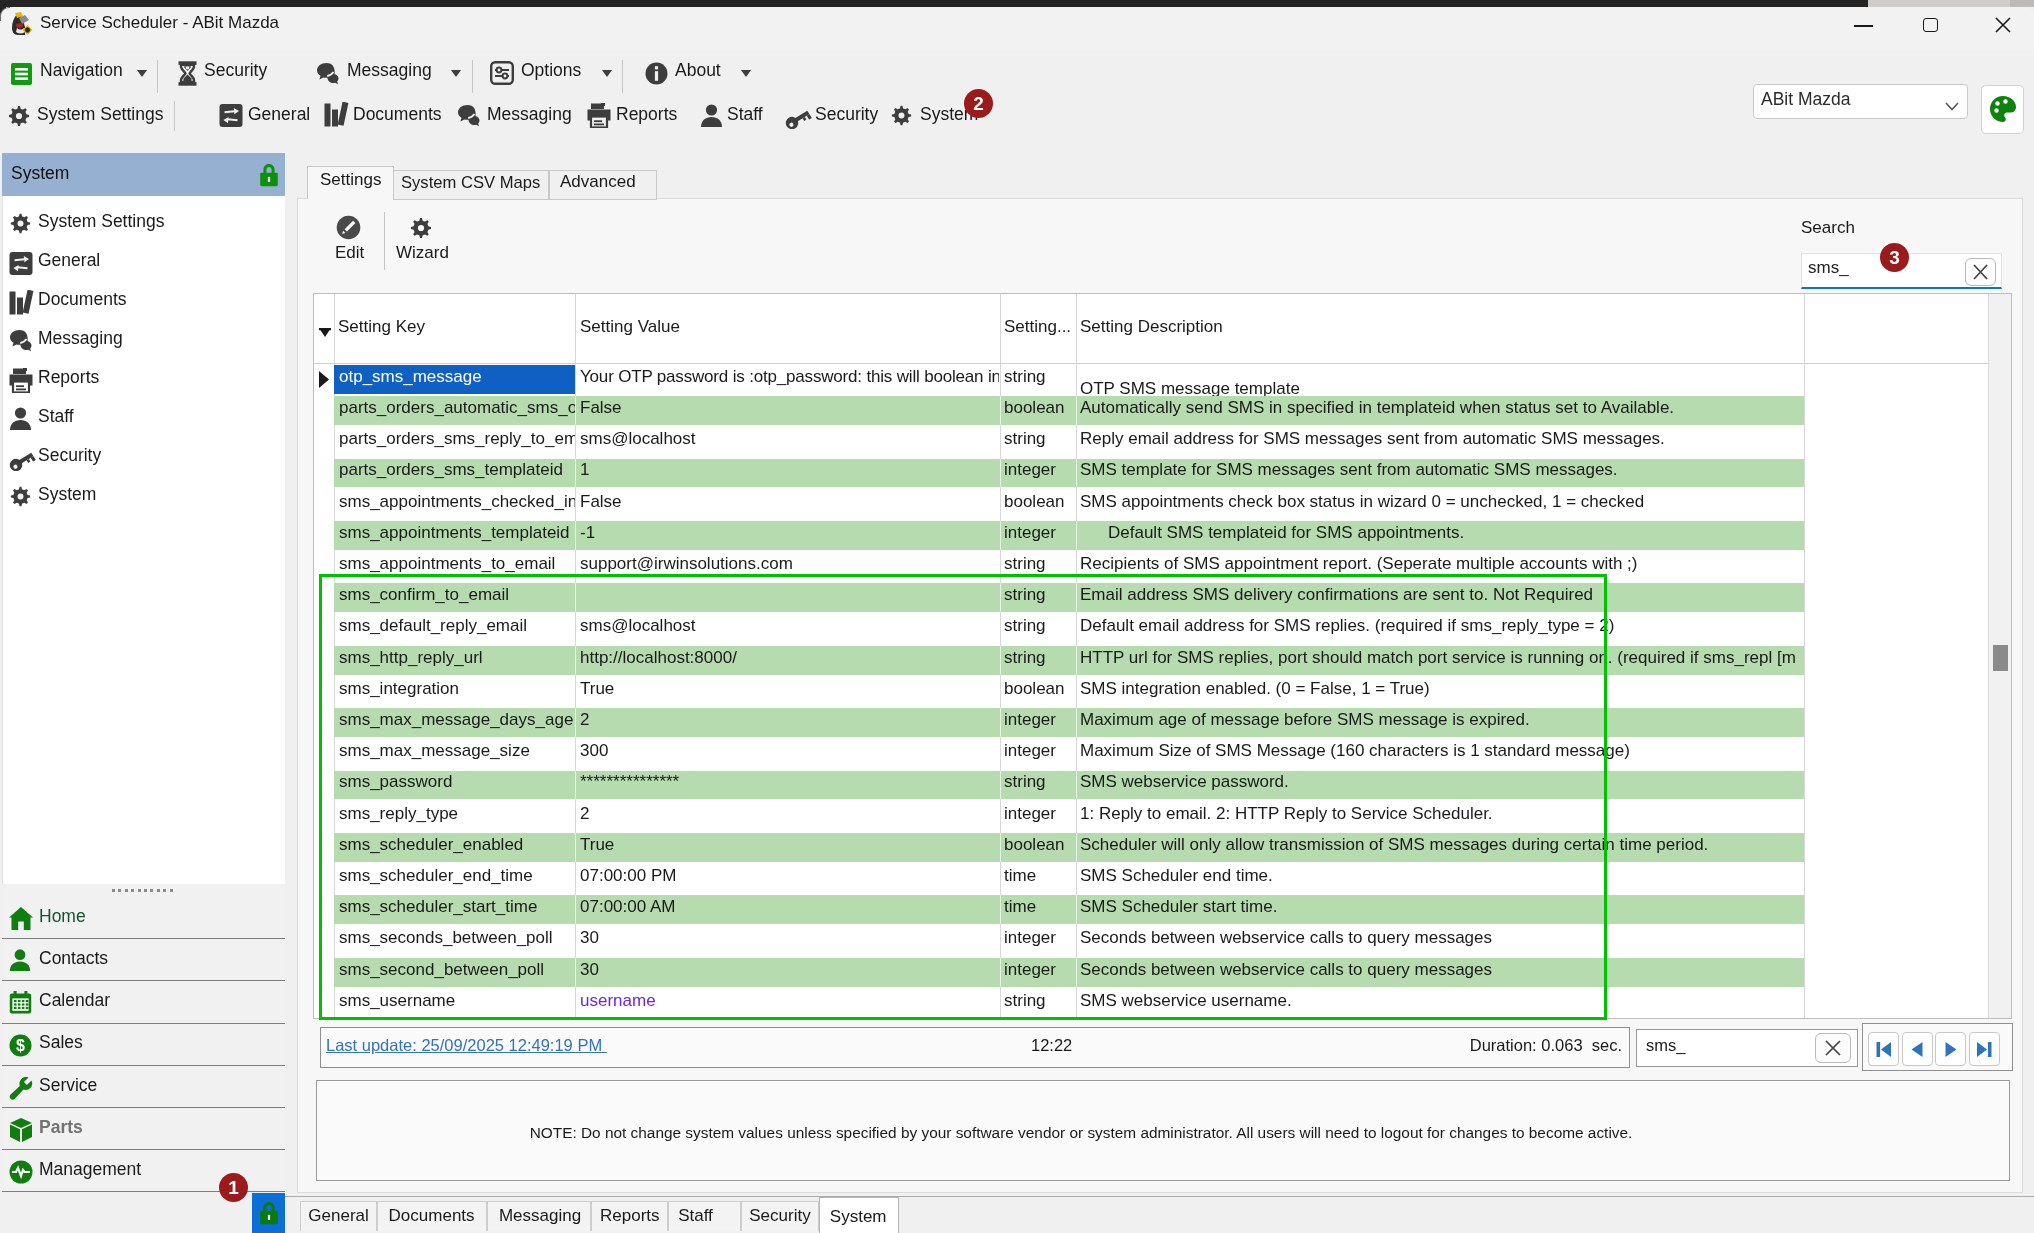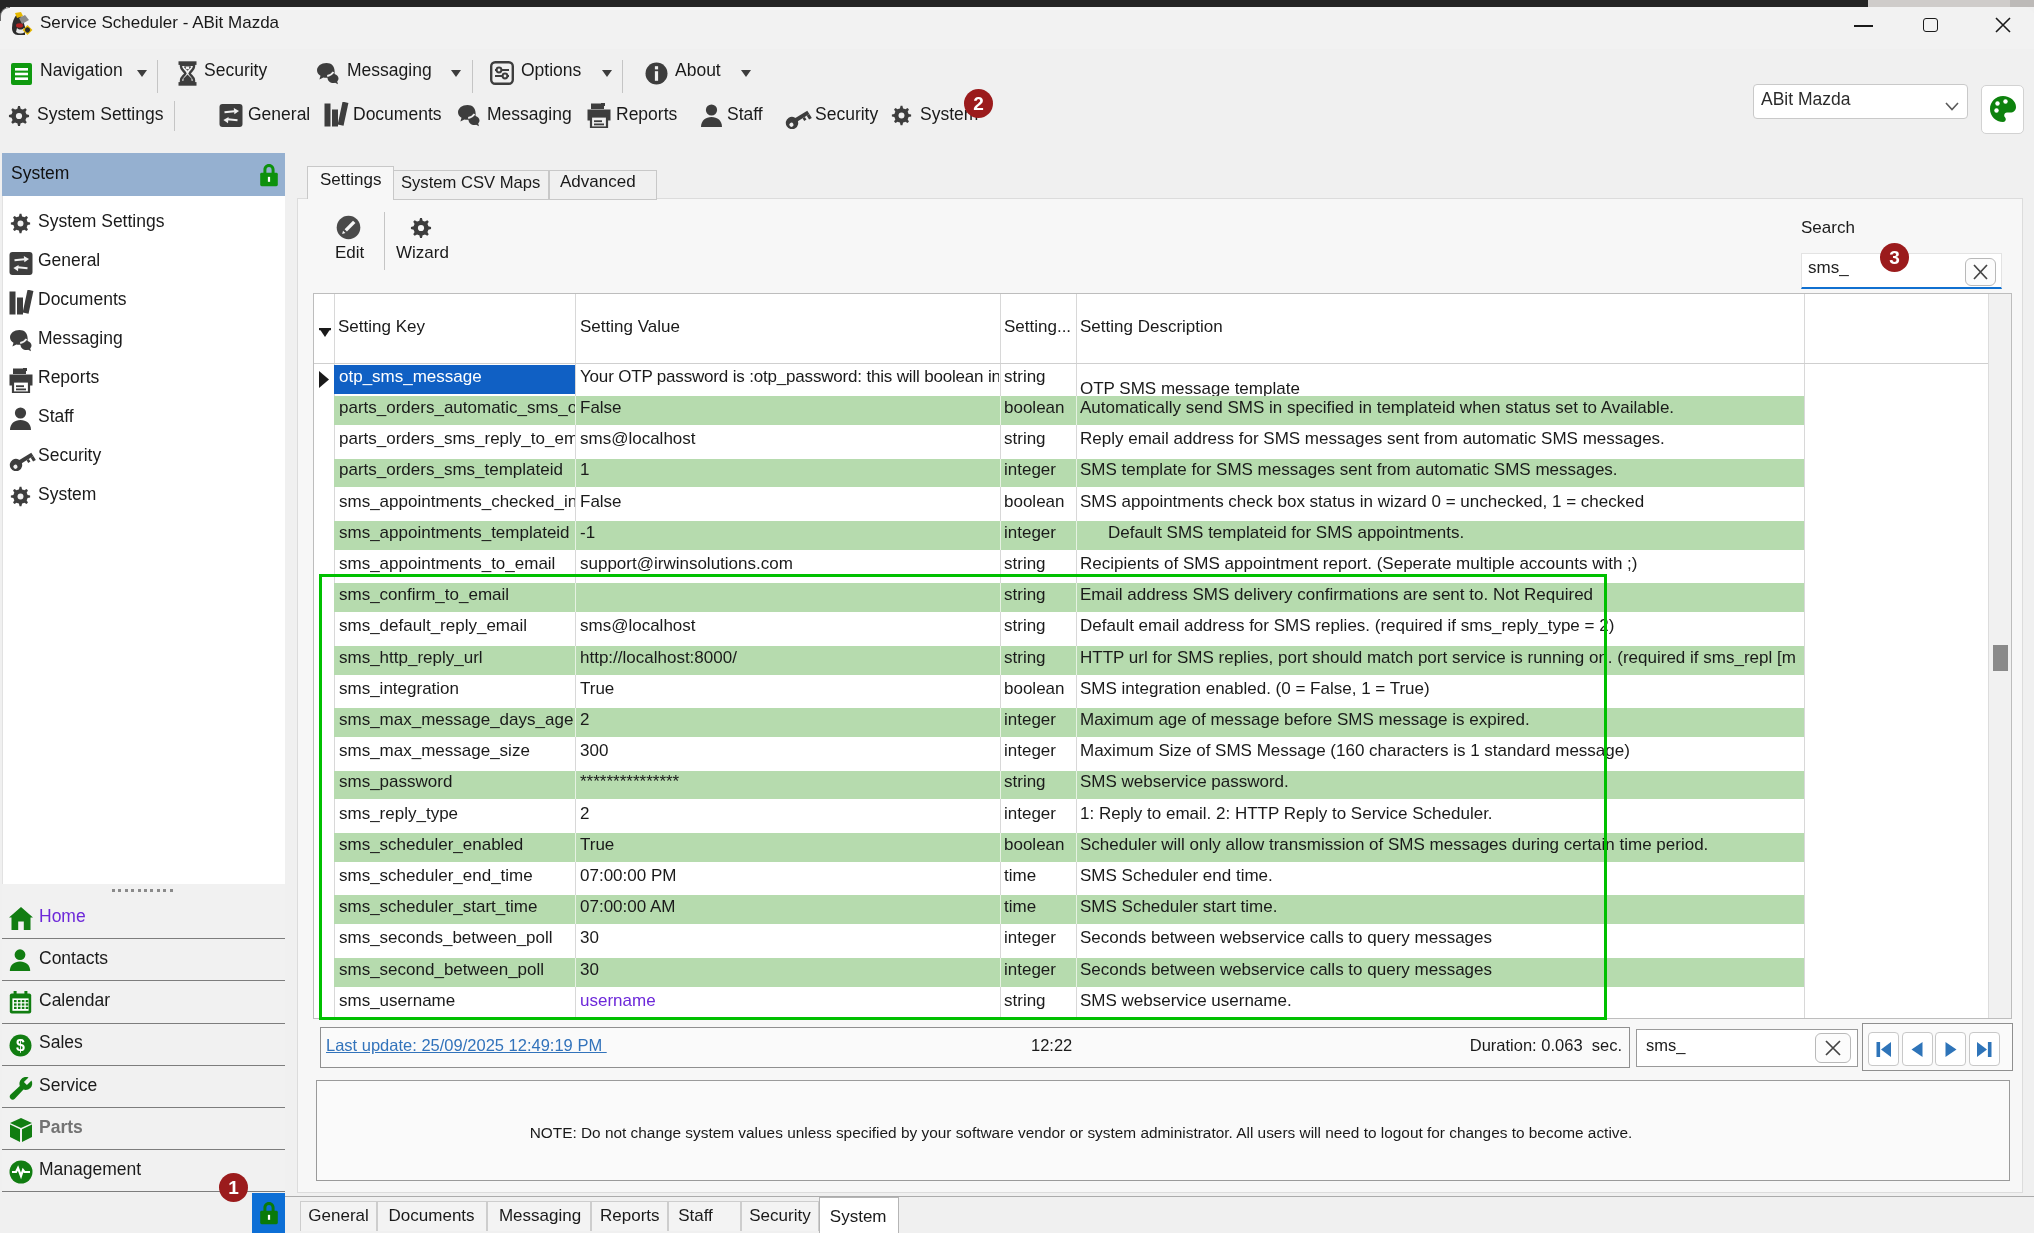--- a/index.html
+++ b/index.html
@@ -251,21 +251,21 @@
 <div class="abs" style="left:156.8px;top:889px;width:3px;height:3px;background:#8a8a8a;"></div>
 <div class="abs" style="left:163.2px;top:889px;width:3px;height:3px;background:#8a8a8a;"></div>
 <div class="abs" style="left:169.6px;top:889px;width:3px;height:3px;background:#8a8a8a;"></div>
 <div style="position:absolute;left:2px;top:897px;width:283px;height:1px;background:#9a9a9a;"></div>
 <div class="abs" style="left:2px;top:897.0px;width:283px;height:42.2px;border-bottom:1px solid #7d7d7d;background:#f1f1f1;"></div>
 <div class="abs" style="left:9px;top:907.0px;"><svg width="24" height="23" viewBox="0 0 24 23">
       <g fill="#117d11">
         <path d="M12 0 L24 10.5 H21.5 V23 H14.8 V14.5 H9.2 V23 H2.5 V10.5 H0 Z"></path>
       </g>
     </svg></div>
-<div style="position:absolute;left:39px;top:905.875px;font-size:17.5px;color:#6d28d9;font-weight:normal;white-space:pre;">Home</div>
+<div style="position:absolute;left:39px;top:905.875px;font-size:17.5px;color:#14532d;font-weight:normal;white-space:pre;">Home</div>
 <div class="abs" style="left:2px;top:939.2px;width:283px;height:42.2px;border-bottom:1px solid #7d7d7d;background:#f1f1f1;"></div>
 <div class="abs" style="left:9px;top:949.2px;"><svg width="22" height="22" viewBox="0 0 22 22">
       <g fill="#117d11">
         <circle cx="11" cy="5.7" r="5.4"></circle>
         <path d="M0.8 22 c0 -6.2 4.5 -9.6 10.2 -9.6 s10.2 3.4 10.2 9.6 Z"></path>
       </g>
     </svg></div>
 <div style="position:absolute;left:39px;top:948.075px;font-size:17.5px;color:#1a1a1a;font-weight:normal;white-space:pre;">Contacts</div>
 <div class="abs" style="left:2px;top:981.4px;width:283px;height:42.2px;border-bottom:1px solid #7d7d7d;background:#f1f1f1;"></div>
 <div class="abs" style="left:9px;top:991.4px;"><svg width="23" height="23" viewBox="0 0 23 23">

